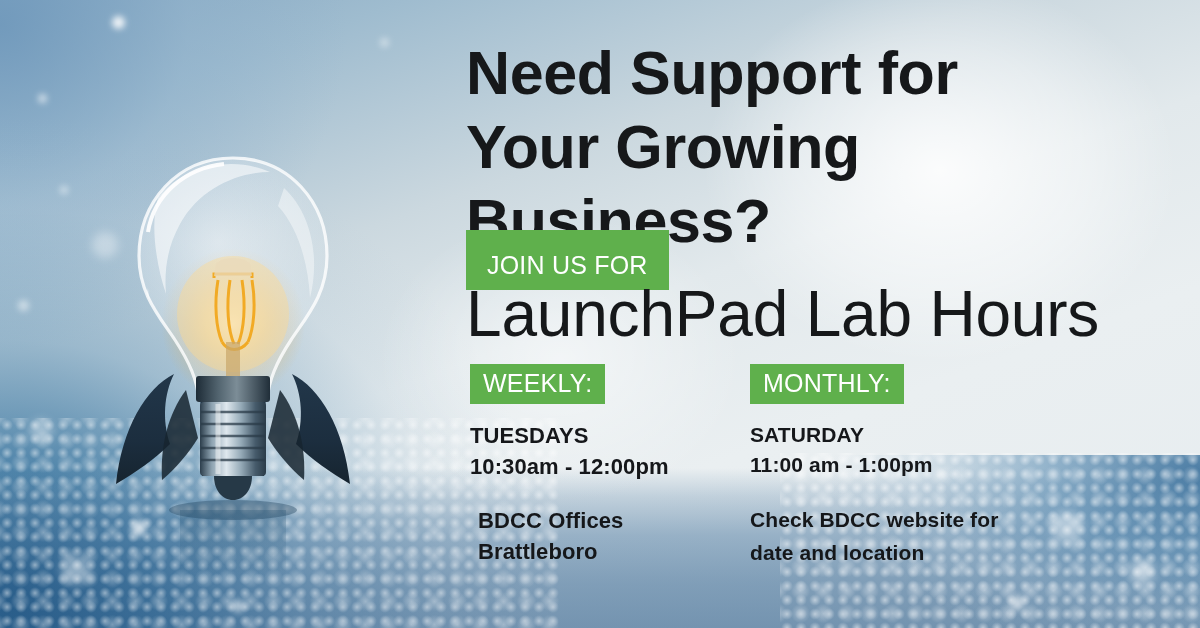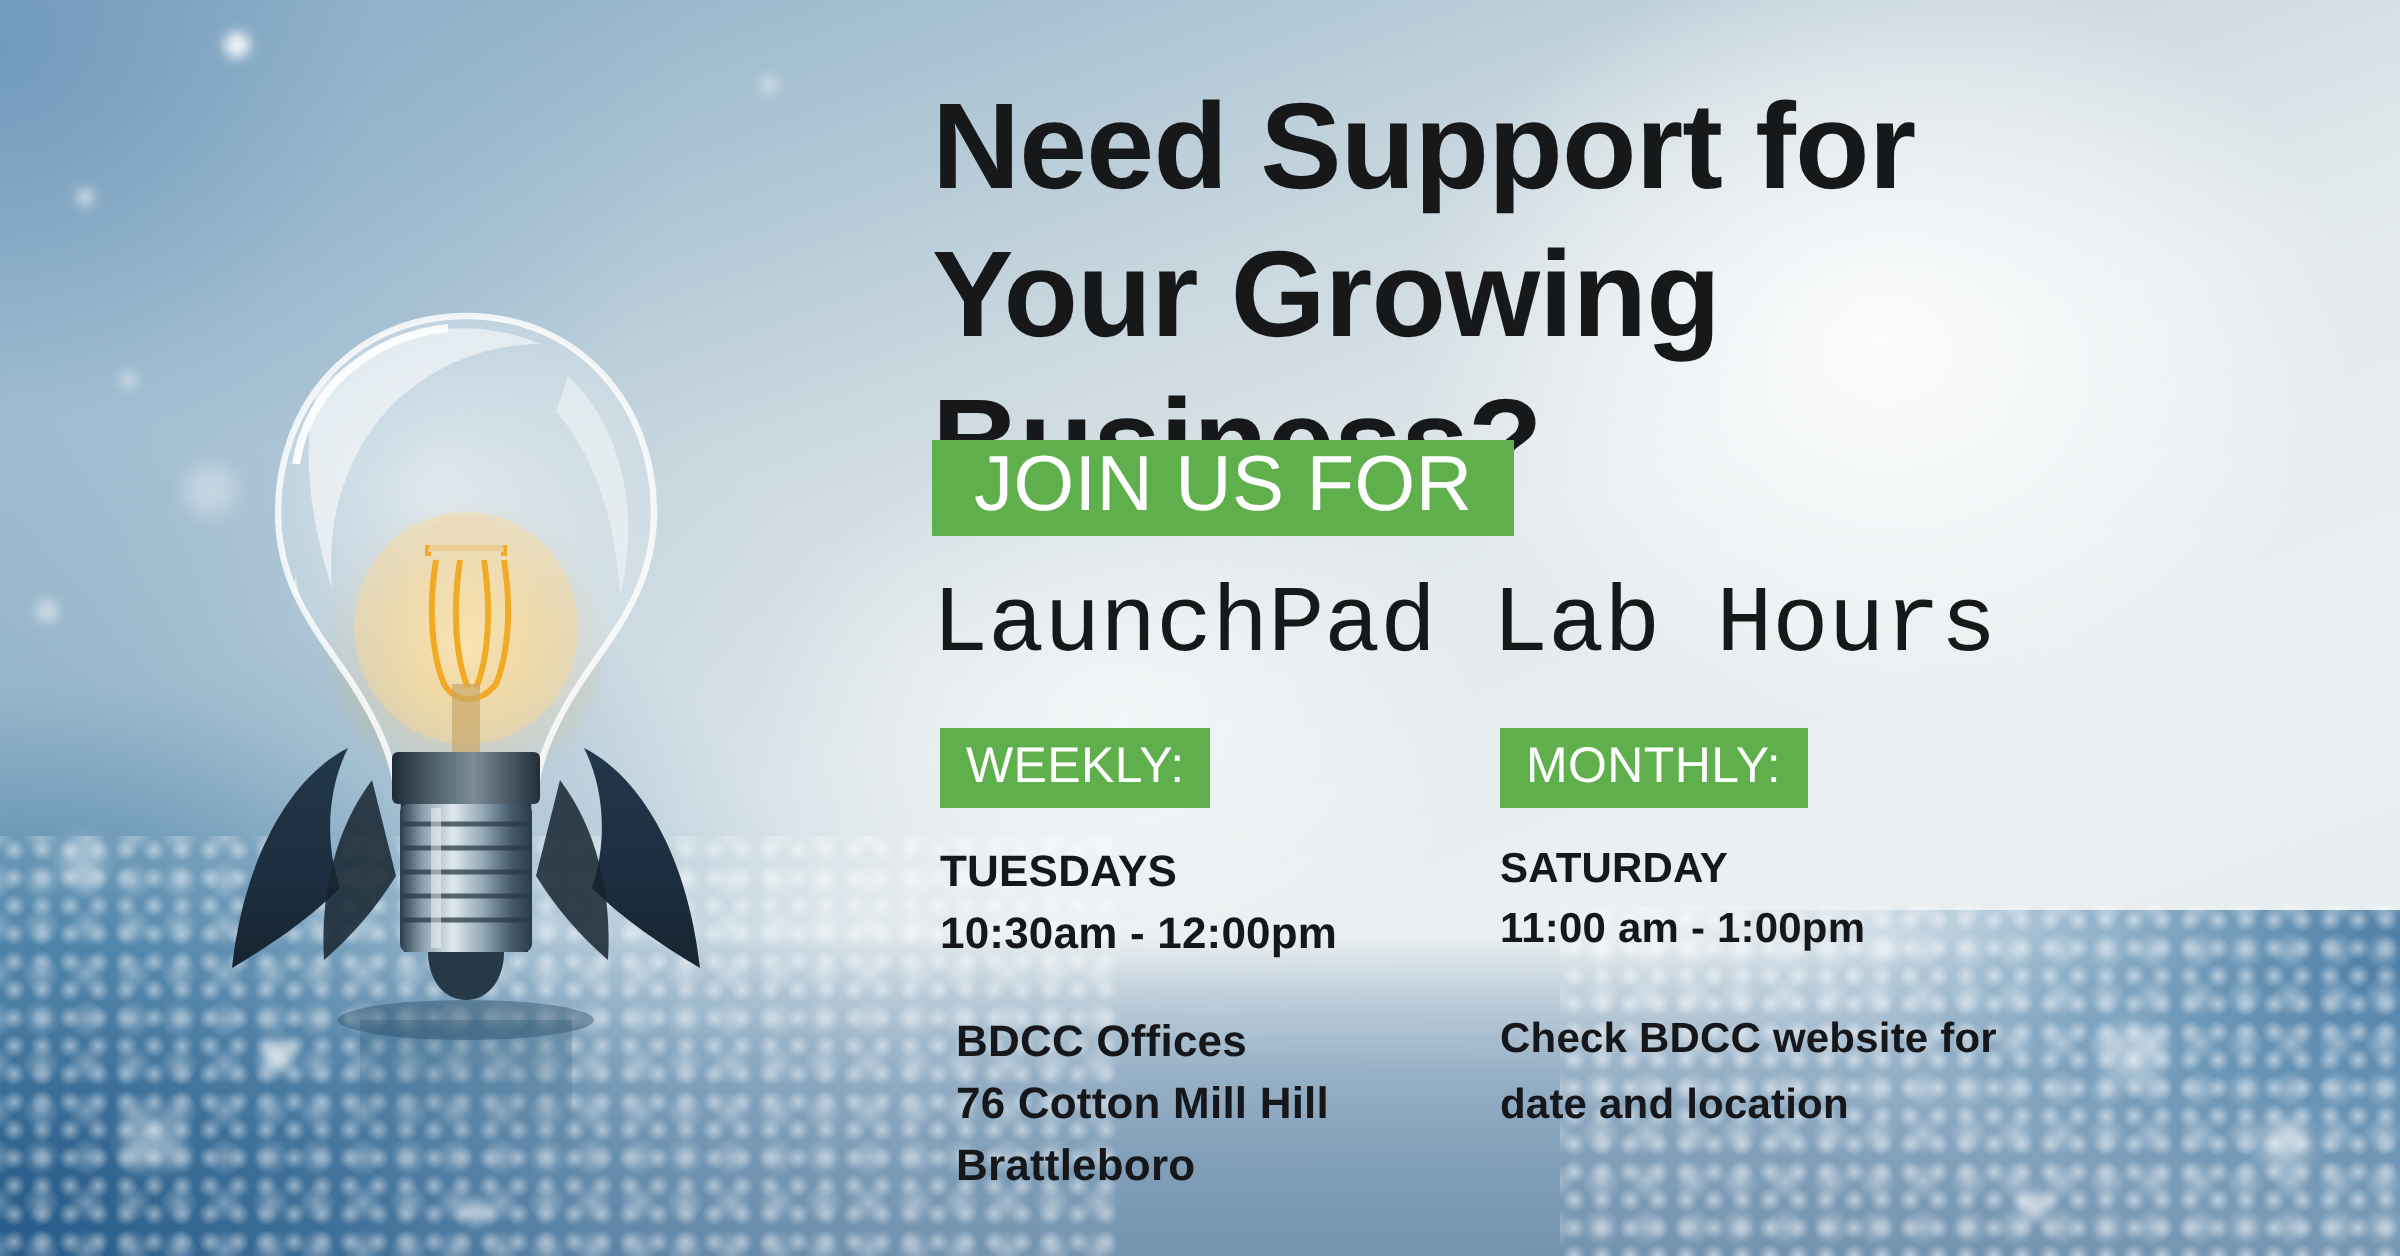--- a/index.html
+++ b/index.html
@@ -69,28 +69,27 @@
     font-family:"Liberation Sans","DejaVu Sans",sans-serif;
   }
   .headline .l2{display:block;}
 
   .badge{
     display:inline-block;background:#5fb04c;color:#fff;
     font-weight:400;letter-spacing:.2px;
     font-family:"Liberation Sans","DejaVu Sans",sans-serif;
   }
   .join-badge{
-    position:absolute;left:0;top:220px;
-    font-size:39px;line-height:46px;padding:0 21px 2px 21px;
+    position:absolute;left:0;top:230px;
+    font-size:25px;line-height:46px;padding:12px 21px 2px 21px;
   }
   .subhead{
     position:absolute;left:0;top:285px;
-    font-size:47px;line-height:58px;font-weight:400;color:#16181a;
+    font-size:64px;line-height:58px;font-weight:400;color:#16181a;
     letter-spacing:-.2px;
-    font-family:Liberation Mono, monospace;
   }
 
   .cols{position:absolute;left:0;top:364px;width:734px;}
   .col{position:absolute;top:0;}
   .col-weekly{left:4px;width:270px;}
   .col-monthly{left:284px;width:300px;}
 
   .col-badge{
     font-size:25px;line-height:38px;padding:0 13px 2px 13px;
   }
@@ -243,21 +242,20 @@
 
     <div class="cols">
 
       <div class="col col-weekly">
         <div class="badge col-badge">WEEKLY:</div>
         <div class="col-body">
           <div class="row-strong">TUESDAYS</div>
           <div class="row-reg">10:30am - 12:00pm</div>
           <div class="blk-2">
             <div class="row-strong">BDCC Offices</div>
-            <div class="row-reg">76 Cotton Mill Hill</div>
             <div class="row-reg">Brattleboro</div>
           </div>
         </div>
       </div>
 
       <div class="col col-monthly">
         <div class="badge col-badge">MONTHLY:</div>
         <div class="col-body">
           <div class="row-strong">SATURDAY</div>
           <div class="row-reg">11:00 am - 1:00pm</div>

